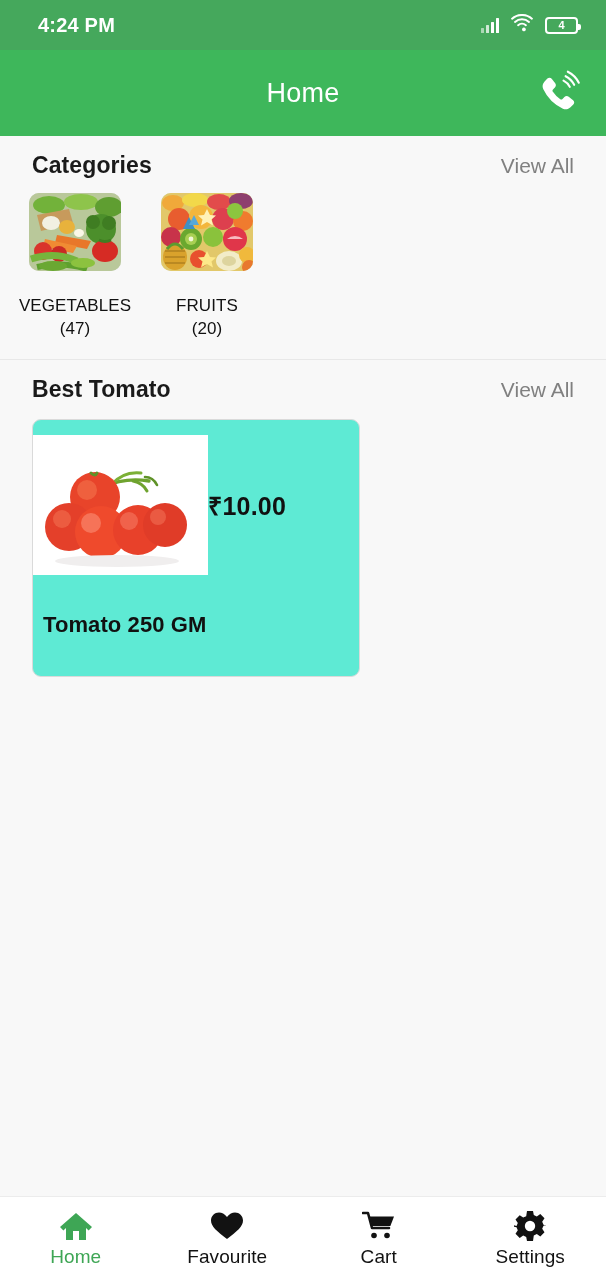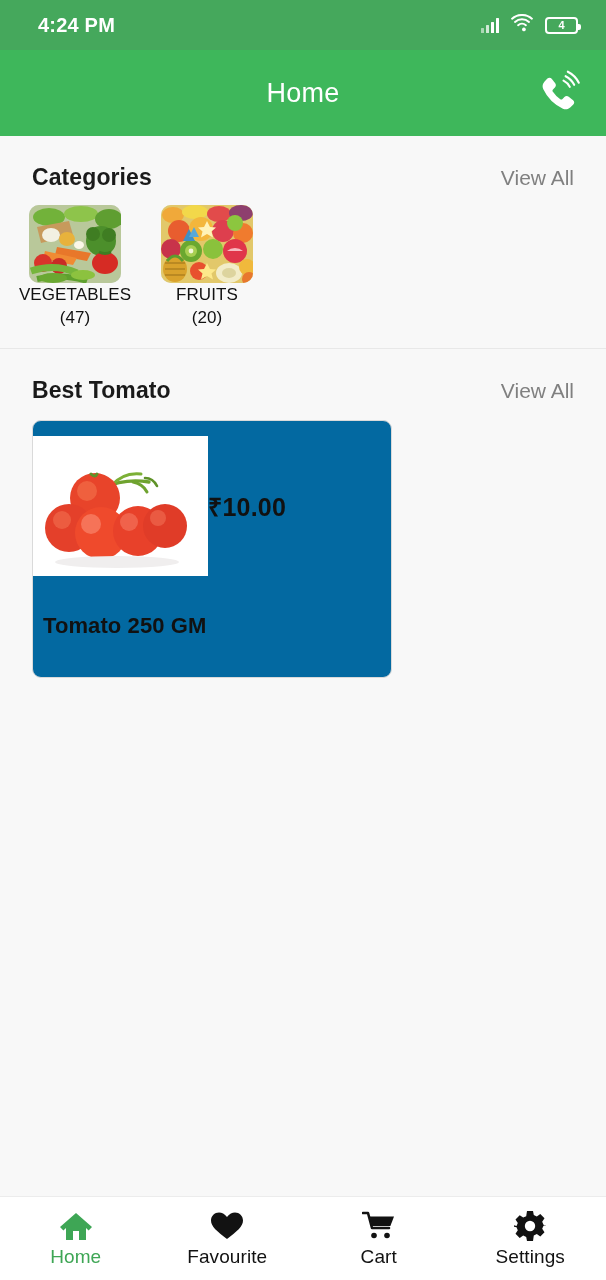--- a/index.html
+++ b/index.html
@@ -62,43 +62,43 @@
     width: 54px; height: 54px; display: flex;
     align-items: center; justify-content: center;
     cursor: pointer;
   }
 
   
   .section { background: #f8f8f8; }
   .section.categories { border-bottom: 1px solid #e8e8e8; padding-bottom: 18px; }
   .section-head {
     display: flex; align-items: baseline; justify-content: space-between;
-    padding: 28px 32px 0 32px;
+    padding: 16px 32px 0 32px;
   }
   .section-title { font-size: 23px; font-weight: bold; color: #1a1a1a; letter-spacing: .1px; }
   .view-all { font-size: 21px; color: #808080; cursor: pointer; margin-left: 38px; }
 
   .cat-row { display: flex; padding: 14px 0 0 14px; gap: 10px; }
   .cat-item { width: 122px; cursor: pointer; text-align: center; }
   .cat-thumb {
     width: 92px; height: 78px; margin: 0 auto;
     border-radius: 10px; overflow: hidden;
     position: relative; background: #cfd6c4;
   }
   .cat-thumb svg { display: block; width: 100%; height: 100%; }
   .cat-label {
-    margin-top: 1px; font-size: 17px; color: #111111;
+    margin-top: 24px; font-size: 17px; color: #111111;
     line-height: 1.35; letter-spacing: .1px;
   }
 
   
   .product-grid { padding: 16px 0 0 32px; }
   .product-card {
-    width: 360px; height: 258px;
-    background: #0369a1;
+    width: 328px; height: 258px;
+    background: #5eead4;
     border: 1px solid #dadada;
     border-radius: 9px;
     position: relative;
     cursor: pointer;
   }
   .product-top { display: flex; align-items: center; height: 170px; }
   .product-img { width: 175px; height: 140px; flex: 0 0 175px; }
   .product-img svg { display: block; width: 100%; height: 100%; }
   .product-price {
     font-size: 25px; font-weight: bold; color: #111111;

